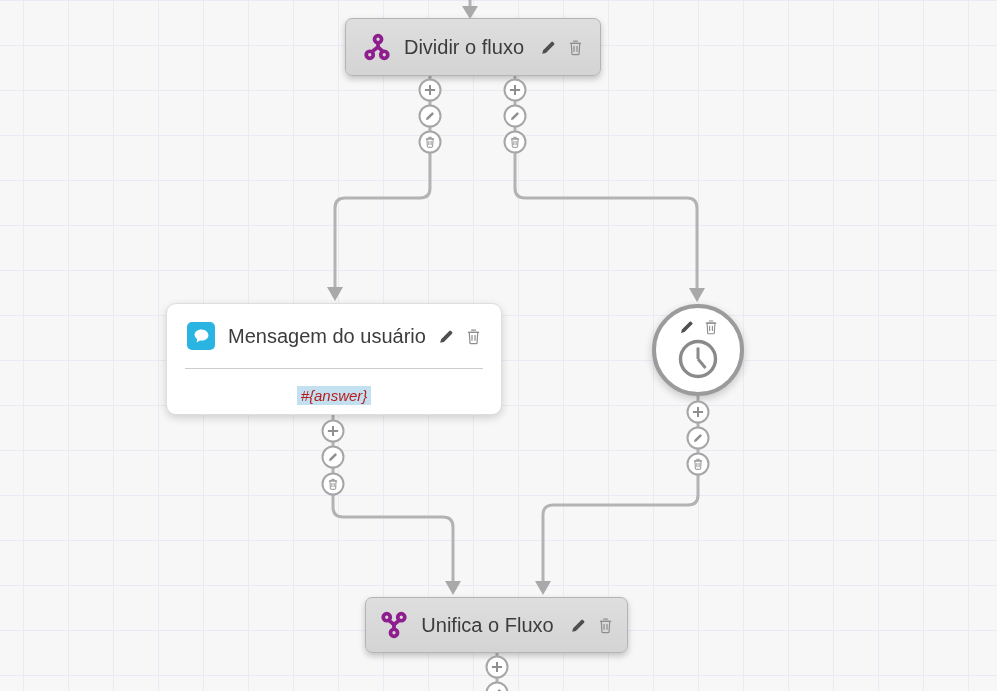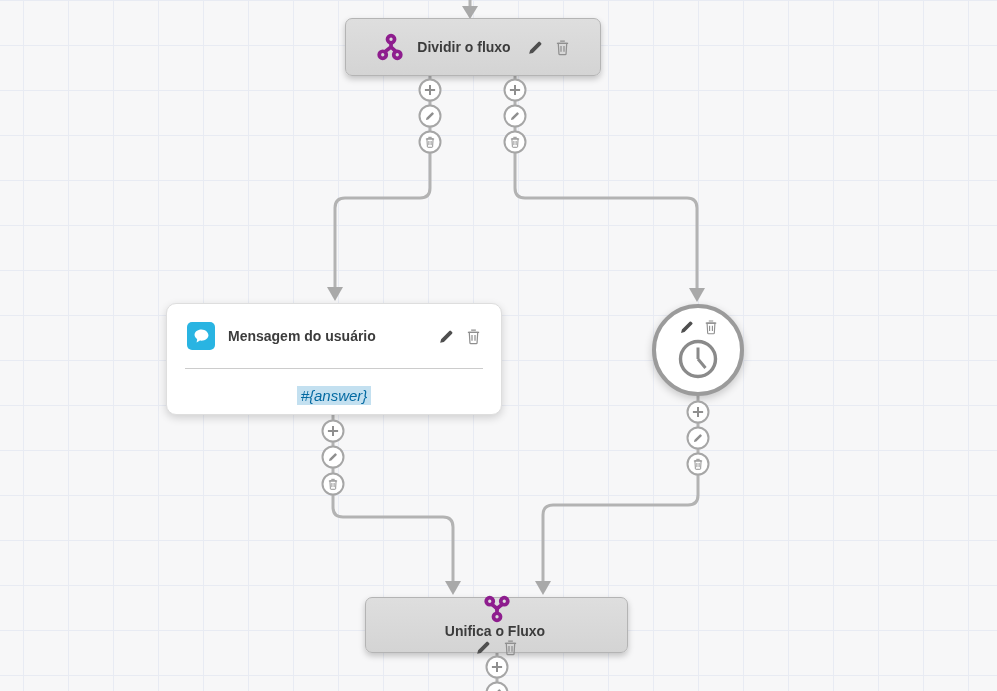--- a/index.html
+++ b/index.html
@@ -38,23 +38,23 @@
     border:1px solid #dedede;
     border-radius:10px;
     box-shadow:0 3px 9px rgba(0,0,0,.16);
     box-sizing:border-box;
   }
   .card-header{display:flex;align-items:center;height:56px;padding:4px 20px;}
   .card-header .node-title{margin-left:13px;}
   .card-divider{height:1px;background:#cccccc;margin:0 18px;}
   .card-body{height:53px;display:flex;align-items:center;justify-content:center;}
 
-  .node-title{font-weight:700;font-size:14px;color:#3c3c3c;white-space:nowrap;}
+  .node-title{font-weight:400;font-size:20px;color:#3c3c3c;white-space:nowrap;}
   .variable{
-    font-style:italic;font-size:15px;color:#0369a1;
+    font-style:italic;font-size:15px;color:#b91c1c;
     background:#c3e0f0;padding:1px 4px;
   }
 
   .type-icon{display:flex;align-items:center;justify-content:center;flex:0 0 auto;}
   .msg-icon-box{
     width:28px;height:28px;border-radius:5px;background:#29b4e2;
     display:flex;align-items:center;justify-content:center;
   }
 
   .hdr-actions{display:flex;align-items:center;gap:11px;}
@@ -186,21 +186,21 @@
       </button>
     </span>
     <span class="type-icon">
       <svg width="44" height="44" viewBox="0 0 44 44">
         <circle cx="22" cy="23" r="17.5" stroke="#8a8a8a" stroke-width="3.4" fill="none"></circle>
         <path d="M22 23 V11.5 M22 23 L29.5 32" stroke="#8a8a8a" stroke-width="3" fill="none"></path>
       </svg>
     </span>
   </div>
 
-  <div class="node-bar" style="left:365px;top:597px;width:263px;height:56px;flex-direction:column;">
+  <div class="node-bar" style="left:365px;top:597px;width:263px;height:56px;">
     <span class="type-icon">
       <svg width="28" height="28" viewBox="0 0 27 27">
         <g stroke="#8e1d8e" stroke-width="3.6" fill="none">
           <circle cx="6.5" cy="6" r="3.4"></circle>
           <circle cx="20.5" cy="6" r="3.4"></circle>
           <circle cx="13.5" cy="21" r="3.4"></circle>
           <path d="M8.5 9 L13.5 13 M18.5 9 L13.5 13 M13.5 13 V17.5"></path>
         </g>
         <circle cx="13.5" cy="13" r="2.2" fill="#8e1d8e"></circle>
       </svg>

